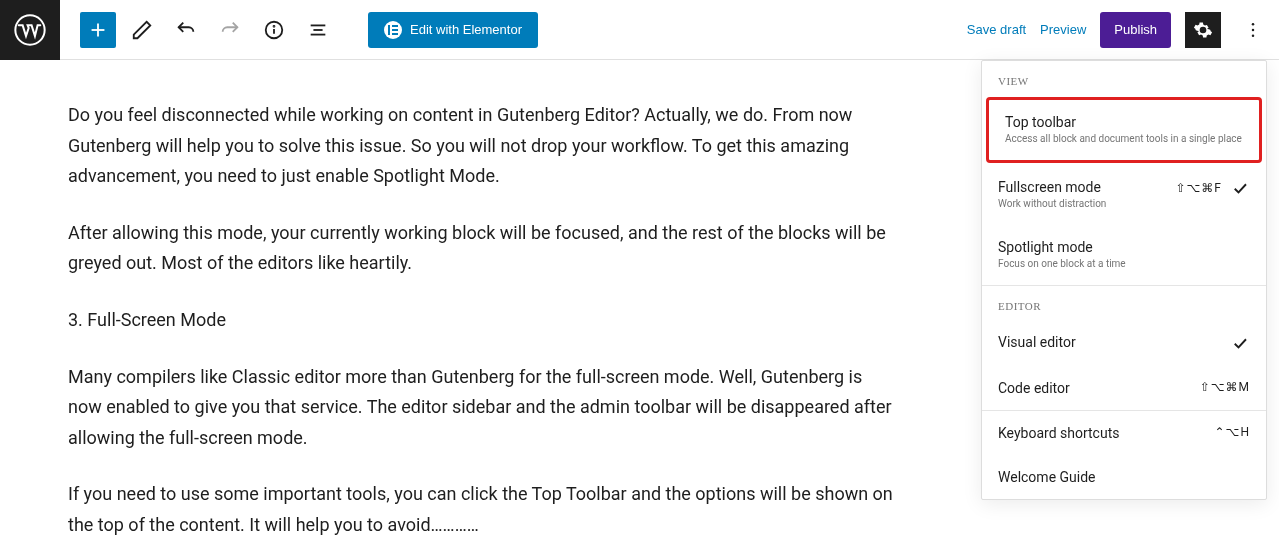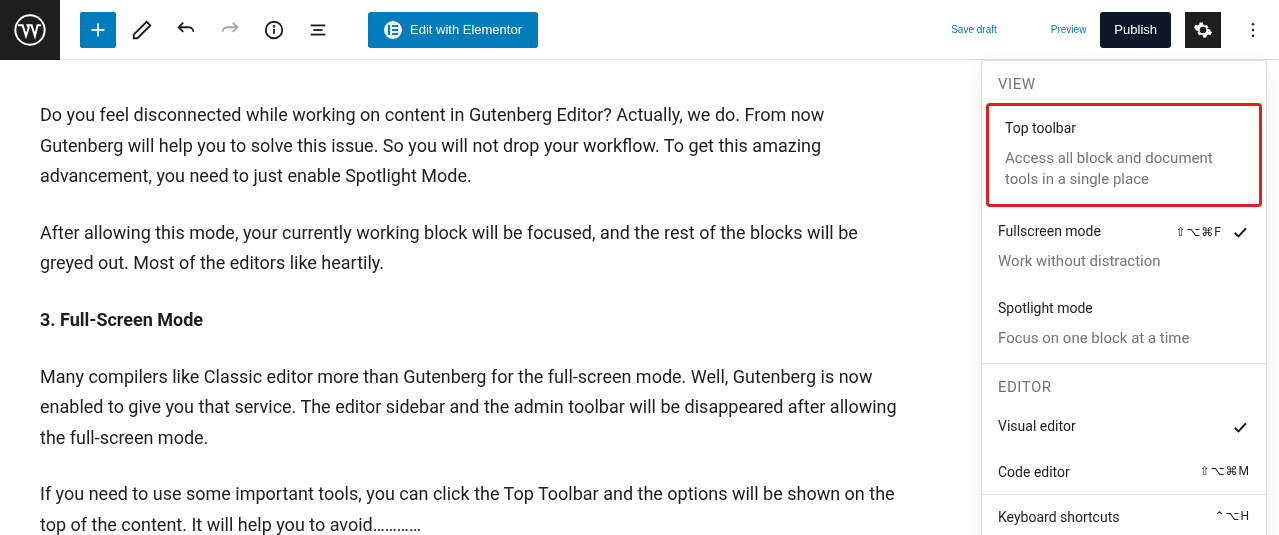--- a/index.html
+++ b/index.html
@@ -10,36 +10,36 @@
 .wp-logo svg { width: 32px; height: 32px; }
 .toolbar-left { display: flex; align-items: center; padding-left: 20px; gap: 8px; }
 .icon-btn { width: 36px; height: 36px; display: flex; align-items: center; justify-content: center; background: transparent; border: none; cursor: pointer; border-radius: 2px; }
 .icon-btn svg { width: 22px; height: 22px; }
 .add-btn { background: #007cba; }
 .add-btn svg { stroke: #fff; }
 .elementor-btn { background: #007cba; color: #fff; border: none; padding: 0 16px; height: 36px; border-radius: 3px; display: flex; align-items: center; gap: 8px; font-size: 13px; font-weight: 500; cursor: pointer; margin-left: 24px; }
 .elementor-btn .e-icon { width: 18px; height: 18px; background: #fff; border-radius: 50%; display: flex; align-items: center; justify-content: center; }
 
 .toolbar-right { margin-left: auto; display: flex; align-items: center; gap: 14px; padding-right: 8px; }
-.link-btn { background: none; border: none; color: #007cba; font-size: 10px; cursor: pointer; margin-left: 40px; }
-.publish-btn { background: #0f172a; color: #fff; border: none; padding: 0 14px; height: 36px; border-radius: 3px; font-size: 13px; cursor: pointer; }
+.link-btn { background: none; border: none; color: #007cba; font-size: 13px; cursor: pointer; }
+.publish-btn { background: #4c1d95; color: #fff; border: none; padding: 0 14px; height: 36px; border-radius: 3px; font-size: 13px; cursor: pointer; }
 .gear-btn { width: 36px; height: 36px; background: #1e1e1e; display: flex; align-items: center; justify-content: center; cursor: pointer; border: none; }
 .gear-btn svg { fill: #fff; }
 .more-btn { width: 36px; height: 36px; background: none; border: none; display: flex; align-items: center; justify-content: center; cursor: pointer; }
 
 .editor-body { position: relative; display: flex; height: calc(535px - 60px); }
-.content { flex: 1; padding: 40px 80px 0 40px; max-width: 980px; }
+.content { flex: 1; padding: 40px 80px 0 68px; max-width: 980px; }
 .content p { font-size: 18px; line-height: 1.7; color: #1e1e1e; margin-bottom: 26px; }
-.content .heading { font-weight: 700; }
+.content .heading { font-weight: 400; }
 
 .dropdown { position: absolute; right: 12px; top: 0; width: 286px; background: #fff; border: 1px solid #ddd; box-shadow: 0 4px 20px rgba(0,0,0,0.08); border-radius: 2px; }
-.section-label { padding: 14px 16px 8px; font-size: 15px; letter-spacing: 0.5px; color: #757575; text-transform: uppercase; }
+.section-label { padding: 14px 16px 8px; font-size: 11px; letter-spacing: 0.5px; color: #757575; text-transform: uppercase; font-family: Liberation Serif, serif; }
 .menu-item { padding: 14px 16px; cursor: pointer; display: flex; align-items: flex-start; justify-content: space-between; }
 .menu-item .lbl { font-size: 14px; color: #1e1e1e; }
-.menu-item .desc { font-size: 15px; color: #757575; margin-top: 12px; line-height: 1.4; }
+.menu-item .desc { font-size: 10px; color: #757575; margin-top: 2px; line-height: 1.4; }
 .menu-item .right { display: flex; align-items: center; gap: 8px; font-size: 12px; color: #1e1e1e; }
 .shortcut { font-size: 12px; color: #1e1e1e; letter-spacing: 1px; }
 .check { width: 20px; }
 .highlight { border: 3px solid #e02020; border-radius: 4px; margin: 2px 4px; }
 .divider { border-top: 1px solid #e5e5e5; }
 </style>
 </head>
 <body>
 
 <div class="topbar">

